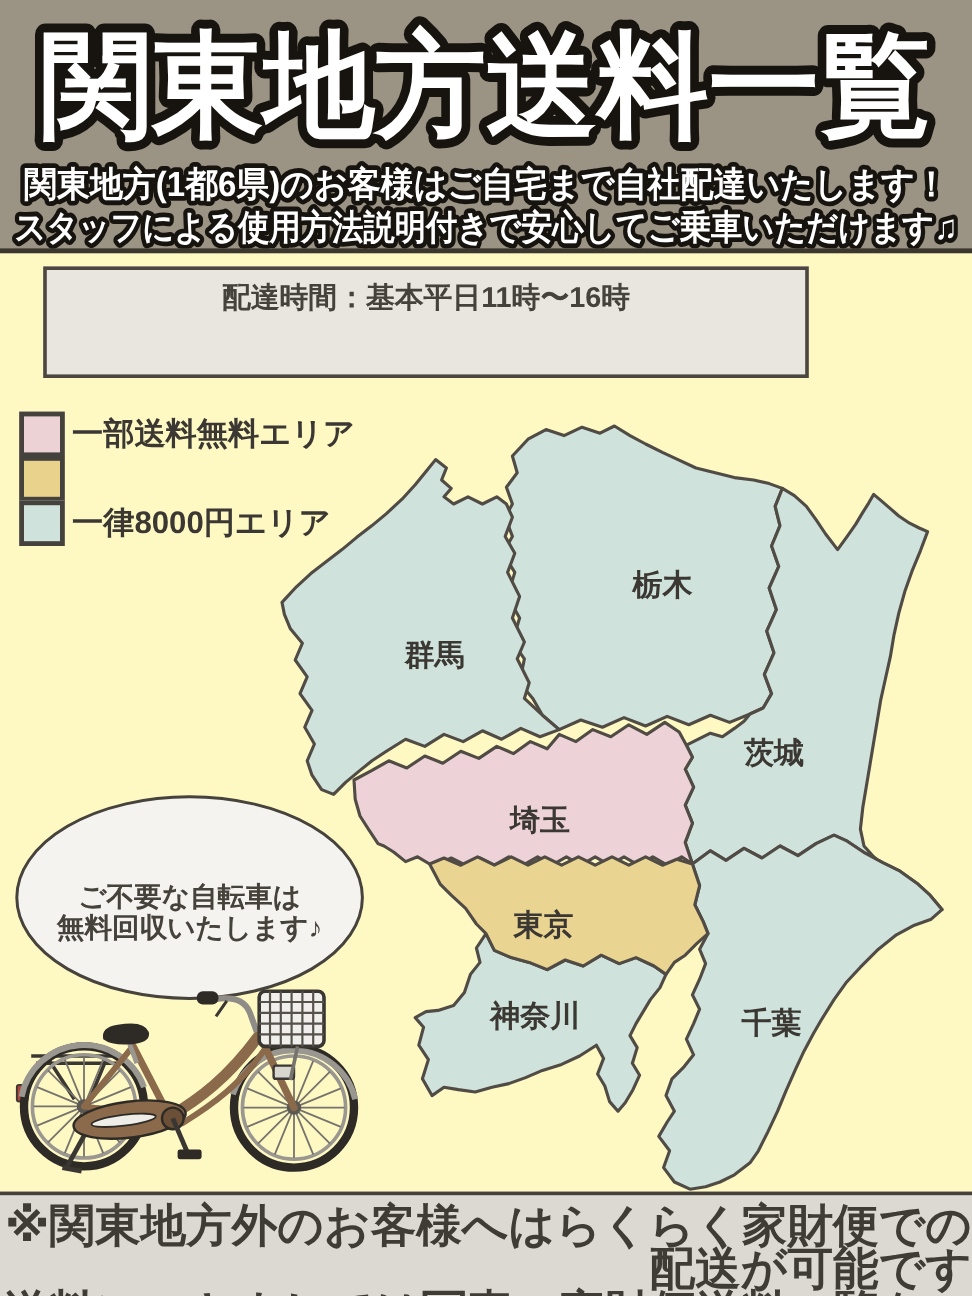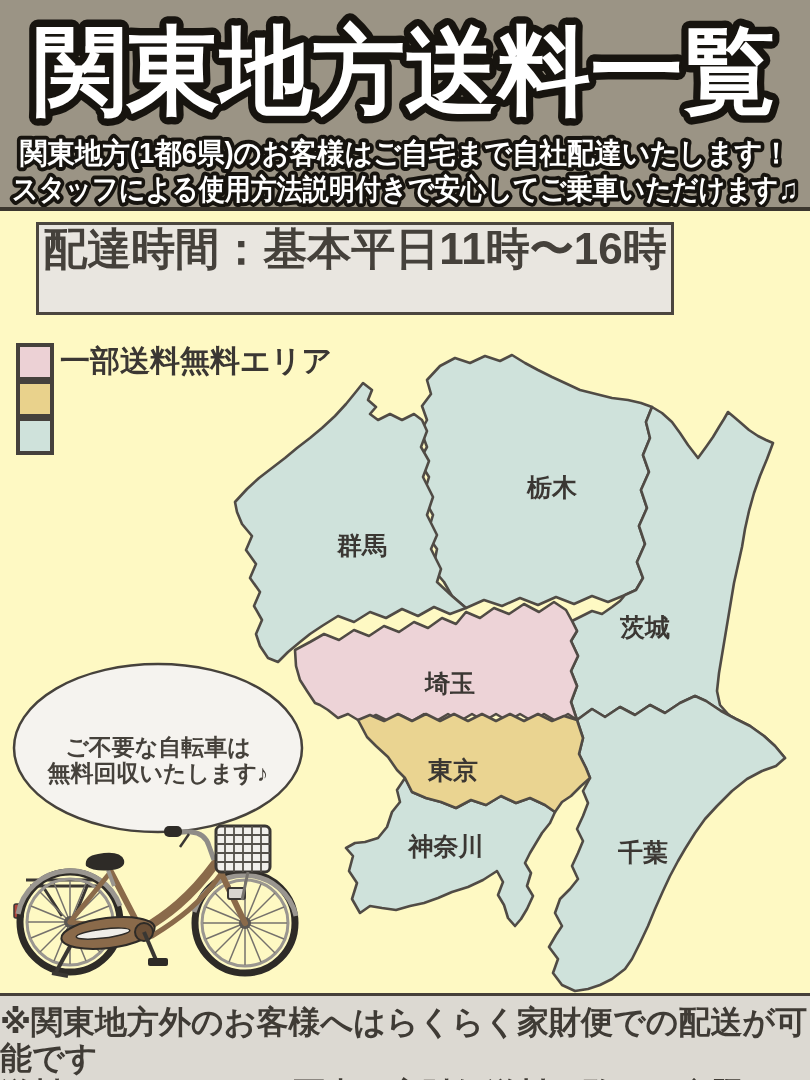--- a/index.html
+++ b/index.html
@@ -21,53 +21,53 @@
     paint-order:stroke fill;font-weight:bold;
   }
   .outline-sub{
     fill:#ffffff;stroke:#17140f;stroke-width:8;stroke-linejoin:round;
     paint-order:stroke fill;font-weight:bold;
   }
   
   .delivery-box{
     left:36px;top:222px;width:632px;height:84px;
     background:#e9e6e0;border:3px solid #4b463f;
-    color:#45413b;font-size:44px;line-height:42px;
+    color:#45413b;font-size:24px;line-height:42px;
     text-align:center;padding-top:3px;letter-spacing:0px;
   }
   
   .legend{left:16px;top:343px;}
   .legend-row{display:flex;align-items:center;height:37px;}
   .swatch{
     width:30px;height:30px;border:4px solid #45413c;flex:0 0 auto;
   }
   .legend-label{
-    margin-left:6px;font-size:30px;color:#3b3733;white-space:nowrap;
+    margin-left:6px;font-size:26px;color:#3b3733;white-space:nowrap;
   }
   
   .map-svg{left:200px;top:350px;}
   .pref{stroke:#504b45;stroke-width:2.6;stroke-linejoin:round;}
   .pref-label{
     font-size:25px;font-weight:bold;fill:#3b3733;text-anchor:middle;
     font-family:"Liberation Sans","DejaVu Sans",sans-serif;
   }
   
   .bubble-svg{left:8px;top:660px;}
   .bubble-text{
     font-size:23px;font-weight:bold;fill:#45413b;text-anchor:middle;
     font-family:"Liberation Sans","DejaVu Sans",sans-serif;
   }
   
   .bike-svg{left:8px;top:820px;}
   
   .footer{
     left:0;top:993px;width:810px;height:87px;
     background:#dcd9d2;border-top:3px solid #454039;
-    color:#3f3b35;font-size:32px;line-height:36px;
-    text-align:left;padding-top:8px;box-sizing:border-box;
+    color:#3f3b35;font-size:38px;line-height:36px;
+    text-align:right;padding-top:8px;box-sizing:border-box;
   }
 </style>
 </head>
 <body>
 
 <div class="page">
 
   <div class="abs header">
     <svg width="810" height="207" viewBox="0 0 810 207">
       <text class="outline-title" x="405" y="104" font-size="96" text-anchor="middle" textLength="742" lengthAdjust="spacingAndGlyphs">関東地方送料一覧</text>
@@ -83,20 +83,21 @@
   <div class="abs legend">
     <div class="legend-row">
       <span class="swatch" style="background: rgb(236, 209, 213);"></span>
       <span class="legend-label">一部送料無料エリア</span>
     </div>
     <div class="legend-row">
       <span class="swatch" style="background: rgb(233, 210, 140);"></span>
     </div>
     <div class="legend-row">
       <span class="swatch" style="background: rgb(207, 226, 219);"></span>
+      <span class="legend-label">一律8000円エリア</span>
     </div>
   </div>
 
   <svg class="abs map-svg" width="610" height="650" viewBox="0 0 610 650">
 
     <path class="pref" d="M240,16 L255,8 270,13 285,6 300,11 312,5 325,13 338,20 352,27 365,33 380,40 396,44 412,48 428,50 441,53 452,57
              L446,72 450,88 443,105 449,122 441,140 447,158 439,176 445,194 437,212 443,228 436,240 425,245
              L408,252 392,246 374,254 356,247 338,255 320,248 302,256 284,250 266,258
              L252,246 244,232 233,219 237,199 227,185 233,165 223,147 229,127 219,111 227,97 221,81 227,70 222,56 231,44 227,30 Z" style="fill: rgb(207, 226, 219);"></path>
 

